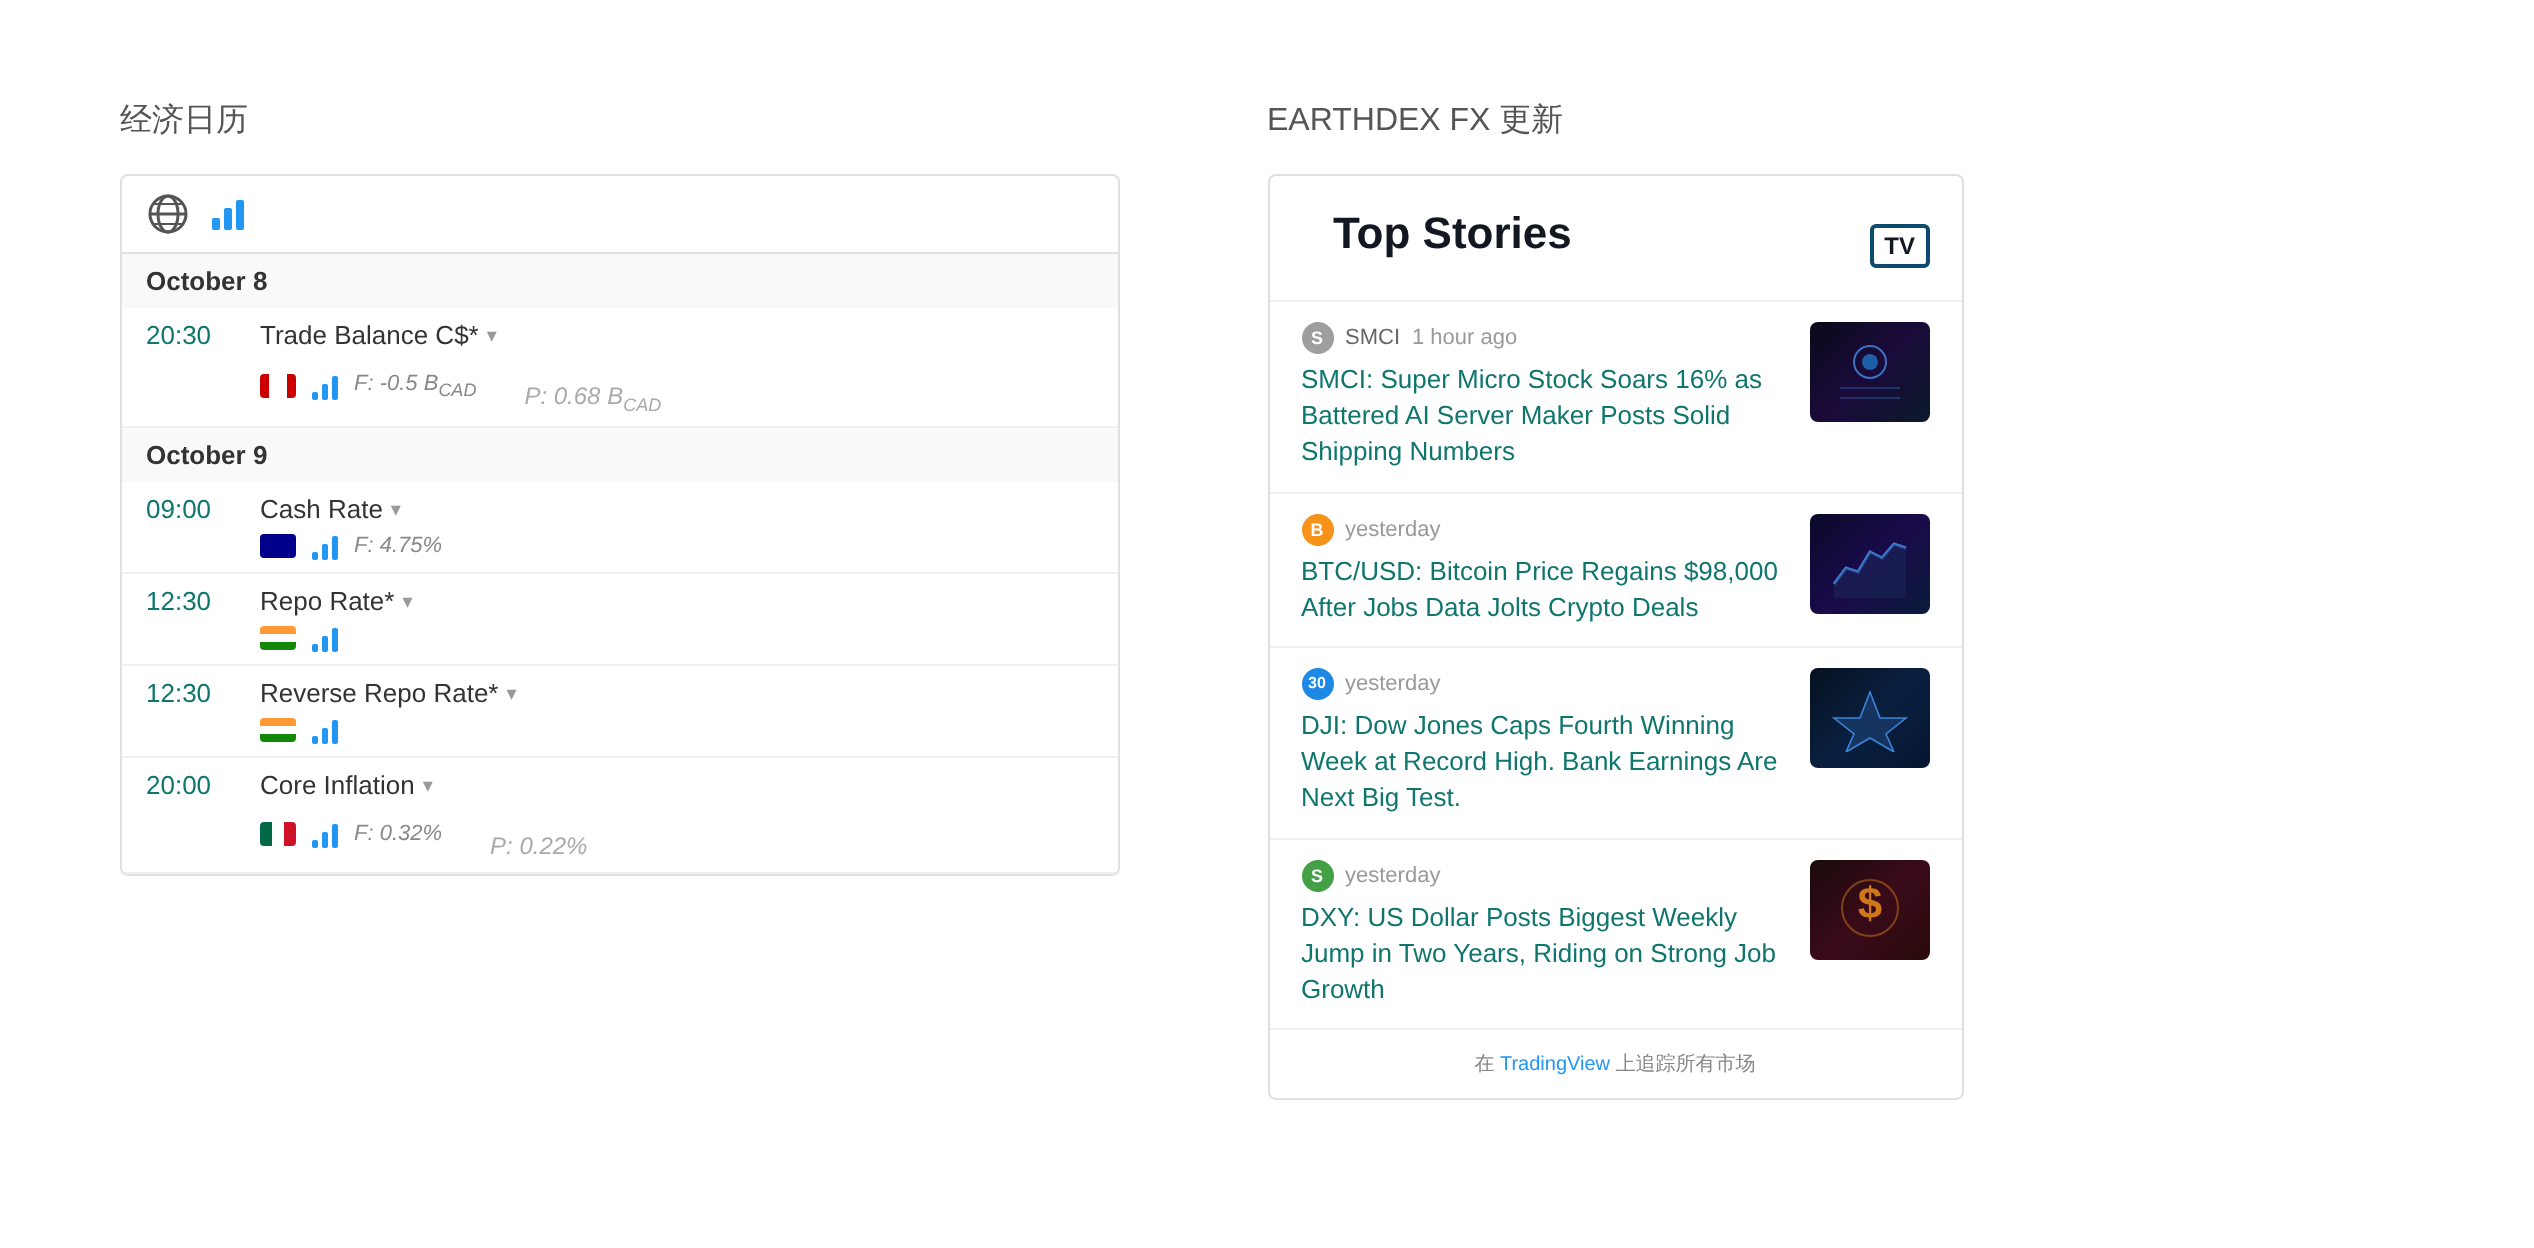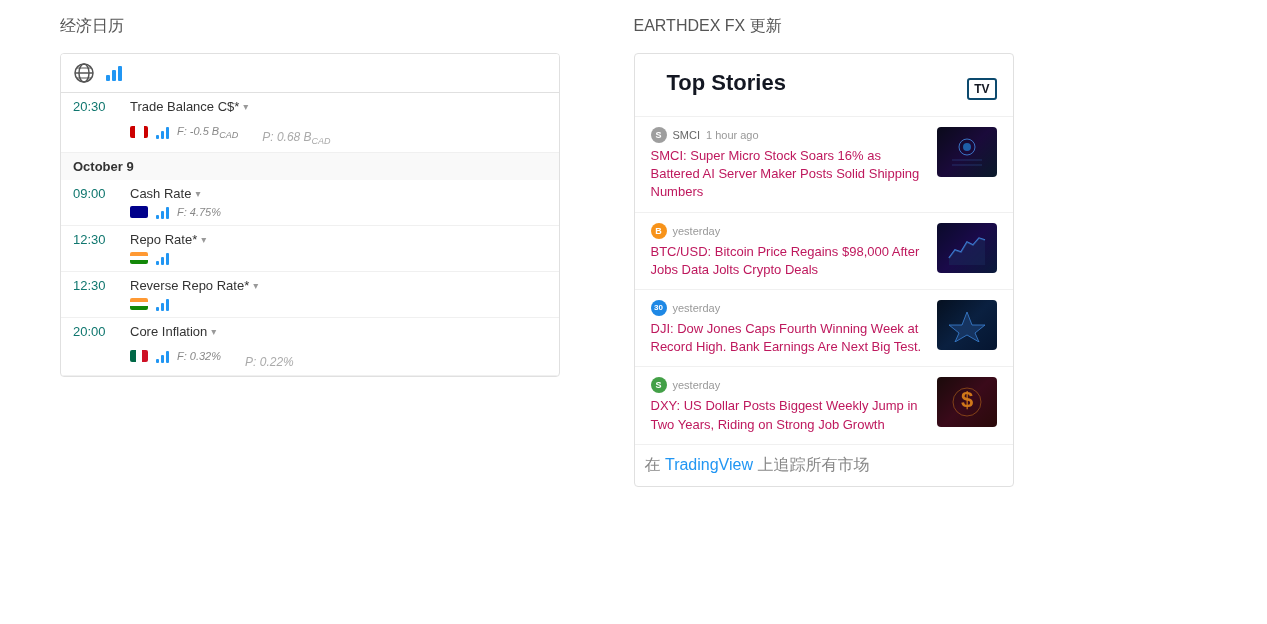--- a/index.html
+++ b/index.html
@@ -4,21 +4,21 @@
   <style>
     * { box-sizing: border-box; margin: 0; padding: 0; }
     body {
       font-family: -apple-system, BlinkMacSystemFont, 'Segoe UI', sans-serif;
       background: #ffffff;
       color: #333;
       font-size: 14px;
     }
     .page-container {
       display: flex;
-      padding: 16px 60px;
+      padding: 50px 60px;
       min-height: 624px;
     }
     .left-section {
       flex: 1;
     }
     .right-section {
       flex: 1;
     }
     .section-title {
       font-size: 16px;
@@ -139,21 +139,21 @@
       border-radius: 1px;
     }
     .signal-bar:nth-child(1) { height: 4px; }
     .signal-bar:nth-child(2) { height: 8px; }
     .signal-bar:nth-child(3) { height: 12px; }
 
     
     .tv-widget {
       border: 1px solid #e0e0e0;
       border-radius: 4px;
-      width: 380px;
+      width: 348px;
       background: #fff;
       overflow: hidden;
     }
     .tv-widget-header {
       display: flex;
       align-items: center;
       justify-content: space-between;
       padding: 16px 16px 8px 16px;
     }
     .tv-logo {
@@ -204,21 +204,21 @@
     .news-source-name {
       font-size: 11px;
       color: #666;
     }
     .news-time {
       font-size: 11px;
       color: #999;
     }
     .news-headline {
       font-size: 13px;
-      color: #be185d;
+      color: #0f766e;
       line-height: 1.4;
     }
     .news-thumb {
       width: 60px;
       height: 50px;
       border-radius: 4px;
       flex-shrink: 0;
       overflow: hidden;
     }
     .thumb-smci {
@@ -235,23 +235,23 @@
       background: linear-gradient(135deg, #1a0a0a 0%, #3a0a1a 50%, #2a0a0a 100%);
     }
     .thumb-inner {
       width: 100%;
       height: 100%;
       display: flex;
       align-items: center;
       justify-content: center;
     }
     .tv-footer {
-      text-align: left;
+      text-align: center;
       padding: 10px;
-      font-size: 16px;
+      font-size: 10px;
       color: #888;
       border-top: 1px solid #f0f0f0;
     }
     .forecast-label {
       font-size: 11px;
       color: #888;
     }
     .prev-val {
       font-size: 12px;
       color: #aaa;
@@ -279,20 +279,21 @@
         <span class="bars-icon">
           <svg width="20" height="20" viewBox="0 0 20 20" fill="none">
             <rect x="2" y="12" width="4" height="6" fill="#2196F3" rx="1"></rect>
             <rect x="8" y="7" width="4" height="11" fill="#2196F3" rx="1"></rect>
             <rect x="14" y="3" width="4" height="15" fill="#2196F3" rx="1"></rect>
           </svg>
         </span>
       </div>
       <div class="calendar-scroll">
 
+        <div class="date-header">October 8</div>
 
         <div class="event-row">
           <div class="event-time-name">
             <span class="event-time">20:30</span>
             <span class="event-name">
               Trade Balance C$*
               <span class="chevron-down">▾</span>
             </span>
           </div>
           <div class="event-details">

